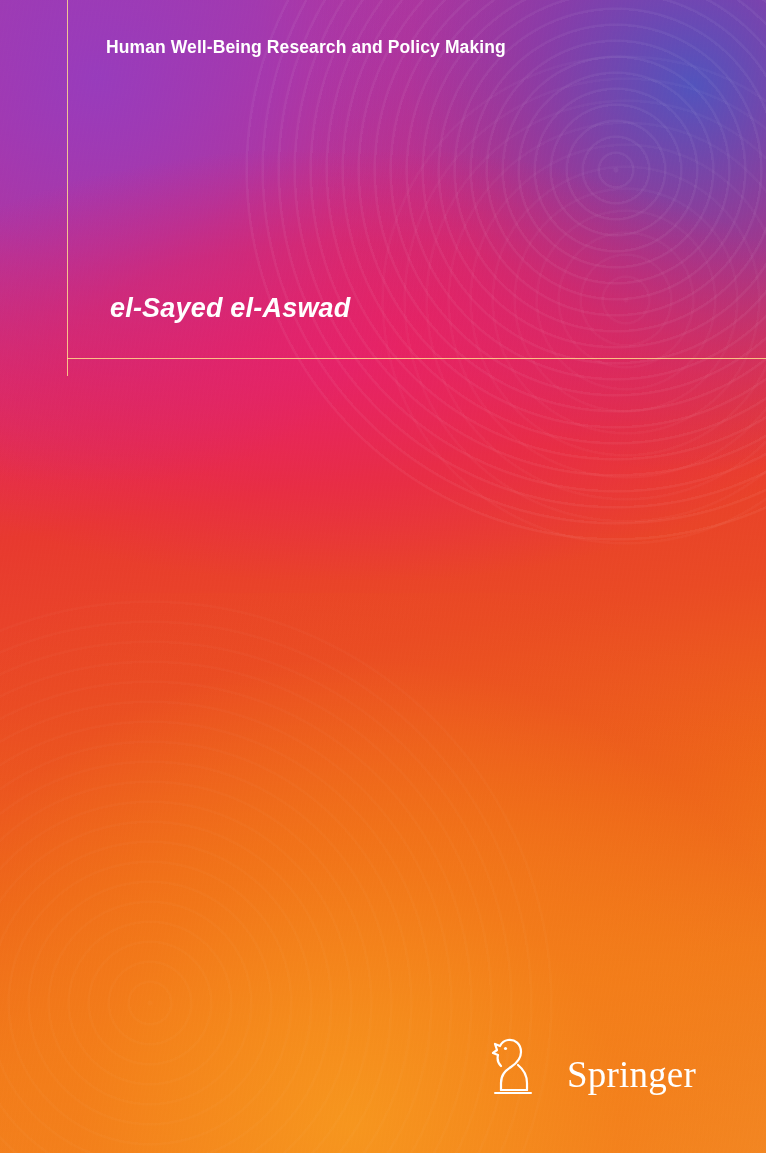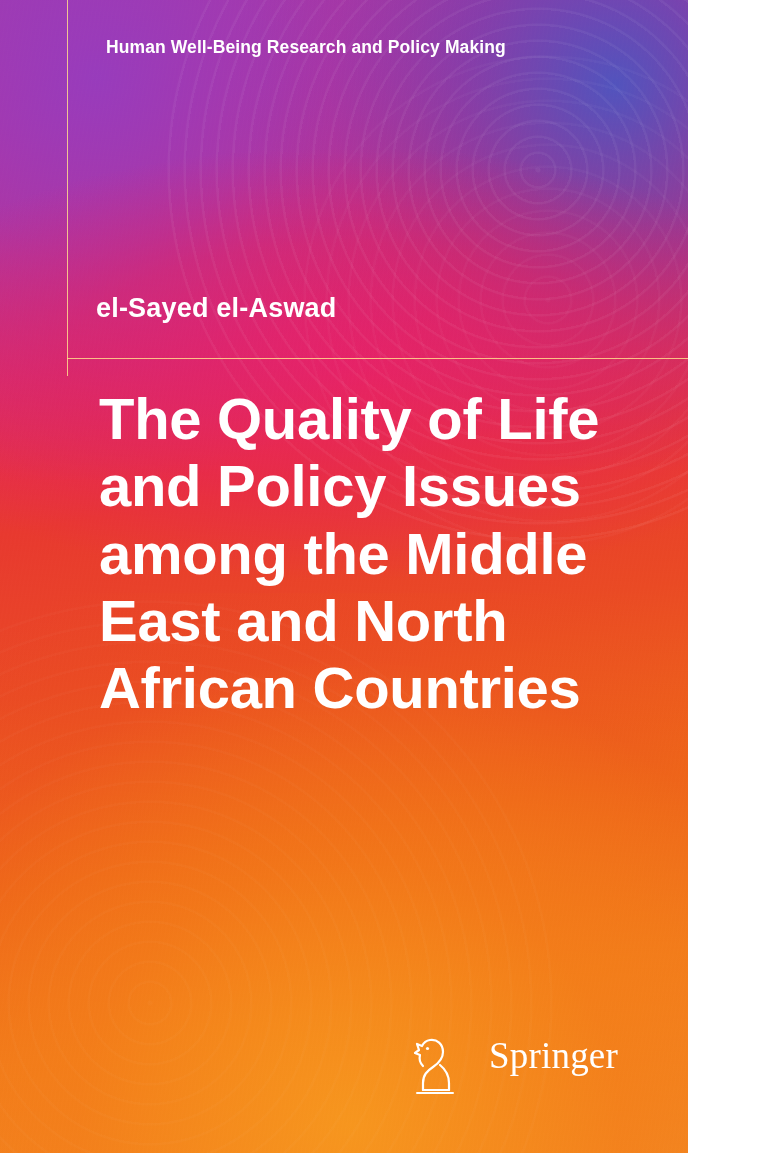--- a/index.html
+++ b/index.html
@@ -5,21 +5,21 @@
   html, body {
     margin: 0;
     padding: 0;
     background: #ffffff;
   }
   body {
     font-family: "Liberation Sans", sans-serif;
   }
   #cover {
     position: relative;
-    width: 688px;
+    width: 766px;
     height: 1153px;
     overflow: hidden;
     background: #e8452c;
   }
 
   
   .bg-base {
     position: absolute;
     inset: 0;
     background:
@@ -179,47 +179,48 @@
   .series-editors .ital {
     font-style: italic;
     font-weight: bold;
   }
   .series-editors .names {
     font-weight: bold;
   }
 
   .author {
     position: absolute;
-    left: 96px;
+    left: 110px;
     top: 293px;
     color: #ffffff;
     font-size: 27px;
     font-weight: bold;
     letter-spacing: 0.2px;
+    font-style: italic;
   }
 
   .title {
     position: absolute;
     left: 99px;
     top: 385px;
     width: 610px;
     color: #ffffff;
     font-size: 58px;
     font-weight: bold;
     line-height: 1.16;
     letter-spacing: -0.3px;
   }
 
   
   .logo {
     position: absolute;
     right: 70px;
     bottom: 57px;
     display: flex;
-    align-items: flex-start;
+    align-items: flex-end;
     gap: 28px;
   }
   .logo-mark {
     width: 58px;
     height: 62px;
     flex: 0 0 auto;
   }
   .logo-text {
     color: #ffffff;
     font-size: 37px;
@@ -243,21 +244,20 @@
   <div class="grain"></div>
 
   <div class="rule-v"></div>
   <div class="rule-h"></div>
 
   <div class="series">Human Well-Being Research and Policy Making</div>
 
 
   <div class="author">el-Sayed el-Aswad</div>
 
-  <div class="title">The Quality of Life and Policy Issues among the Middle East and North African Countries</div>
 
   <div class="logo">
     <span class="logo-mark">
       <svg viewBox="0 0 58 62" width="58" height="62" aria-hidden="true">
         <g fill="none" stroke="#ffffff" stroke-width="2.2" stroke-linejoin="round" stroke-linecap="round">
           <path d="M20 56 L20 49 C20 41 24 37 30 33 C36 29 40 25 40 18 C40 10 34 5 27 6 C23 6.6 20.5 9 19 12 L14 10 L16 16 L12 19 L17 21 C16 25 17 29 20 32"></path>
           <path d="M20 56 L46 56"></path>
           <path d="M46 56 L46 49 C46 40 42 35 37 31"></path>
           <circle cx="24.5" cy="14.5" r="1.6" fill="#ffffff" stroke="none"></circle>
         </g>

